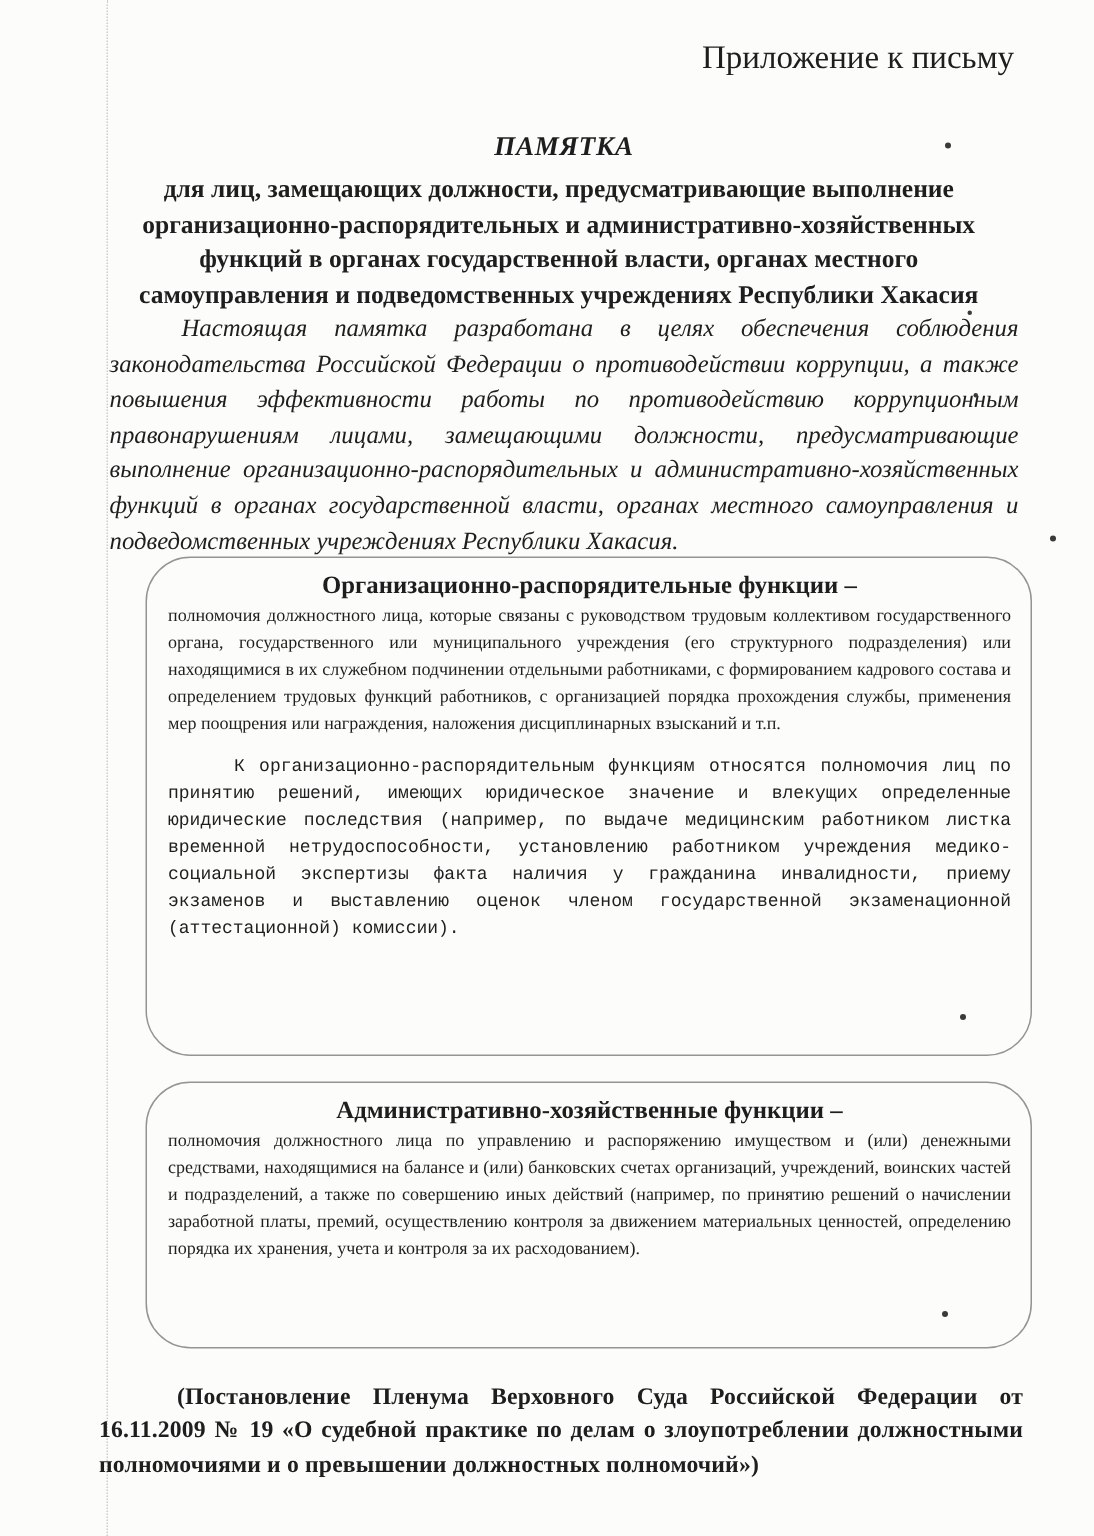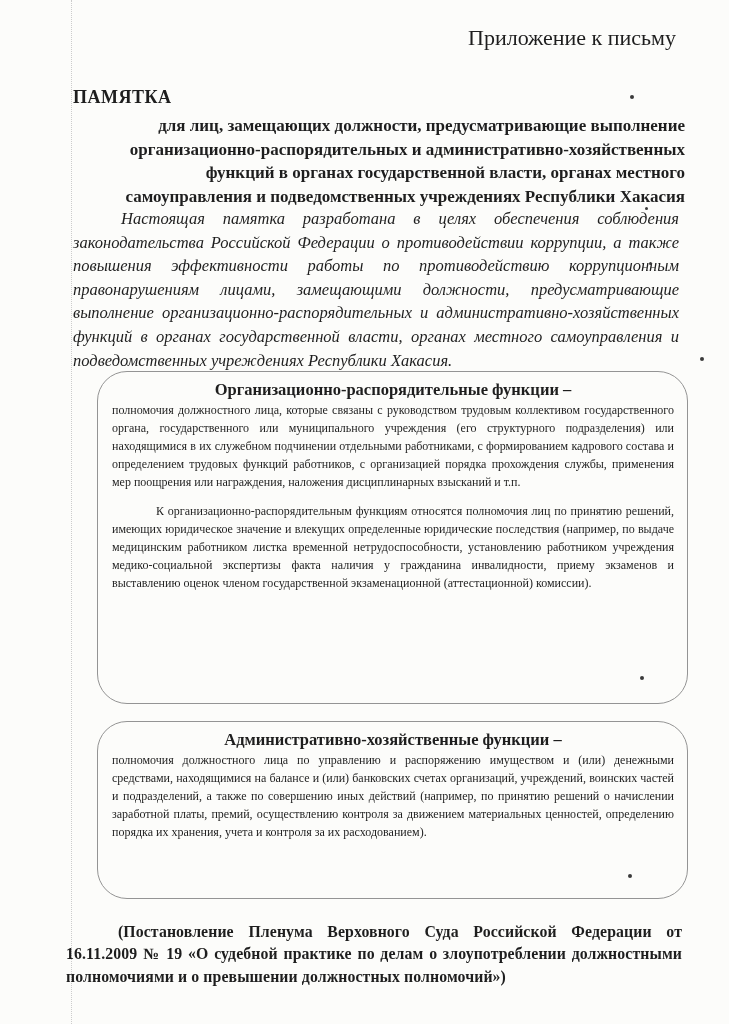--- a/index.html
+++ b/index.html
@@ -32,26 +32,27 @@
     display: inline-block; height: 14px;
     border-bottom: 1.4px solid #2a2a2a;
     vertical-align: baseline;
   }
   .blank-date { width: 106px; margin-left: 6px; }
   .blank-num  { width: 89px;  margin-left: 6px; }
   .num-label { margin-left: 12px; }
 
   .doc-title {
     position: absolute; left: 73px; top: 87px; width: 606px;
-    font-weight: bold; font-size: 18px;
+    text-align: center; font-weight: bold; font-size: 18px;
     letter-spacing: .5px;
+    font-style: italic;
   }
   .doc-subtitle {
     position: absolute; left: 60px; top: 114px; width: 625px;
-    text-align: right; font-weight: bold; font-size: 17px;
+    text-align: center; font-weight: bold; font-size: 17px;
     line-height: 23.5px; white-space: pre-line;
   }
   .intro {
     position: absolute; left: 73px; top: 207px; width: 606px;
     font-style: italic; font-size: 16.5px; line-height: 23.6px;
     text-align: justify; text-indent: 48px;
   }
   .func-box {
     position: absolute; left: 97px; width: 591px;
     border: 1.4px solid #949494; border-radius: 30px;
@@ -61,21 +62,21 @@
   .box-org { top: 371px; height: 333px; }
   .box-adm { top: 721px; height: 178px; }
   .box-heading {
     text-align: center; font-weight: bold; font-size: 16.5px;
     line-height: 21px; margin: 0 0 1px 0;
   }
   .box-para {
     font-size: 12px; line-height: 18px; text-align: justify;
     margin: 0;
   }
-  .box-para.indent { text-indent: 44px; margin-top: 11px; }
+  .box-para.indent { text-indent: 44px; margin-top: 11px; font-family: Liberation Mono, monospace; }
   .footnote {
     position: absolute; left: 66px; top: 921px; width: 616px;
     font-weight: bold; font-size: 15.8px; line-height: 22.3px;
     text-align: justify; text-indent: 52px;
     letter-spacing: .1px;
   }
 </style>
 </head>
 <body>
 

